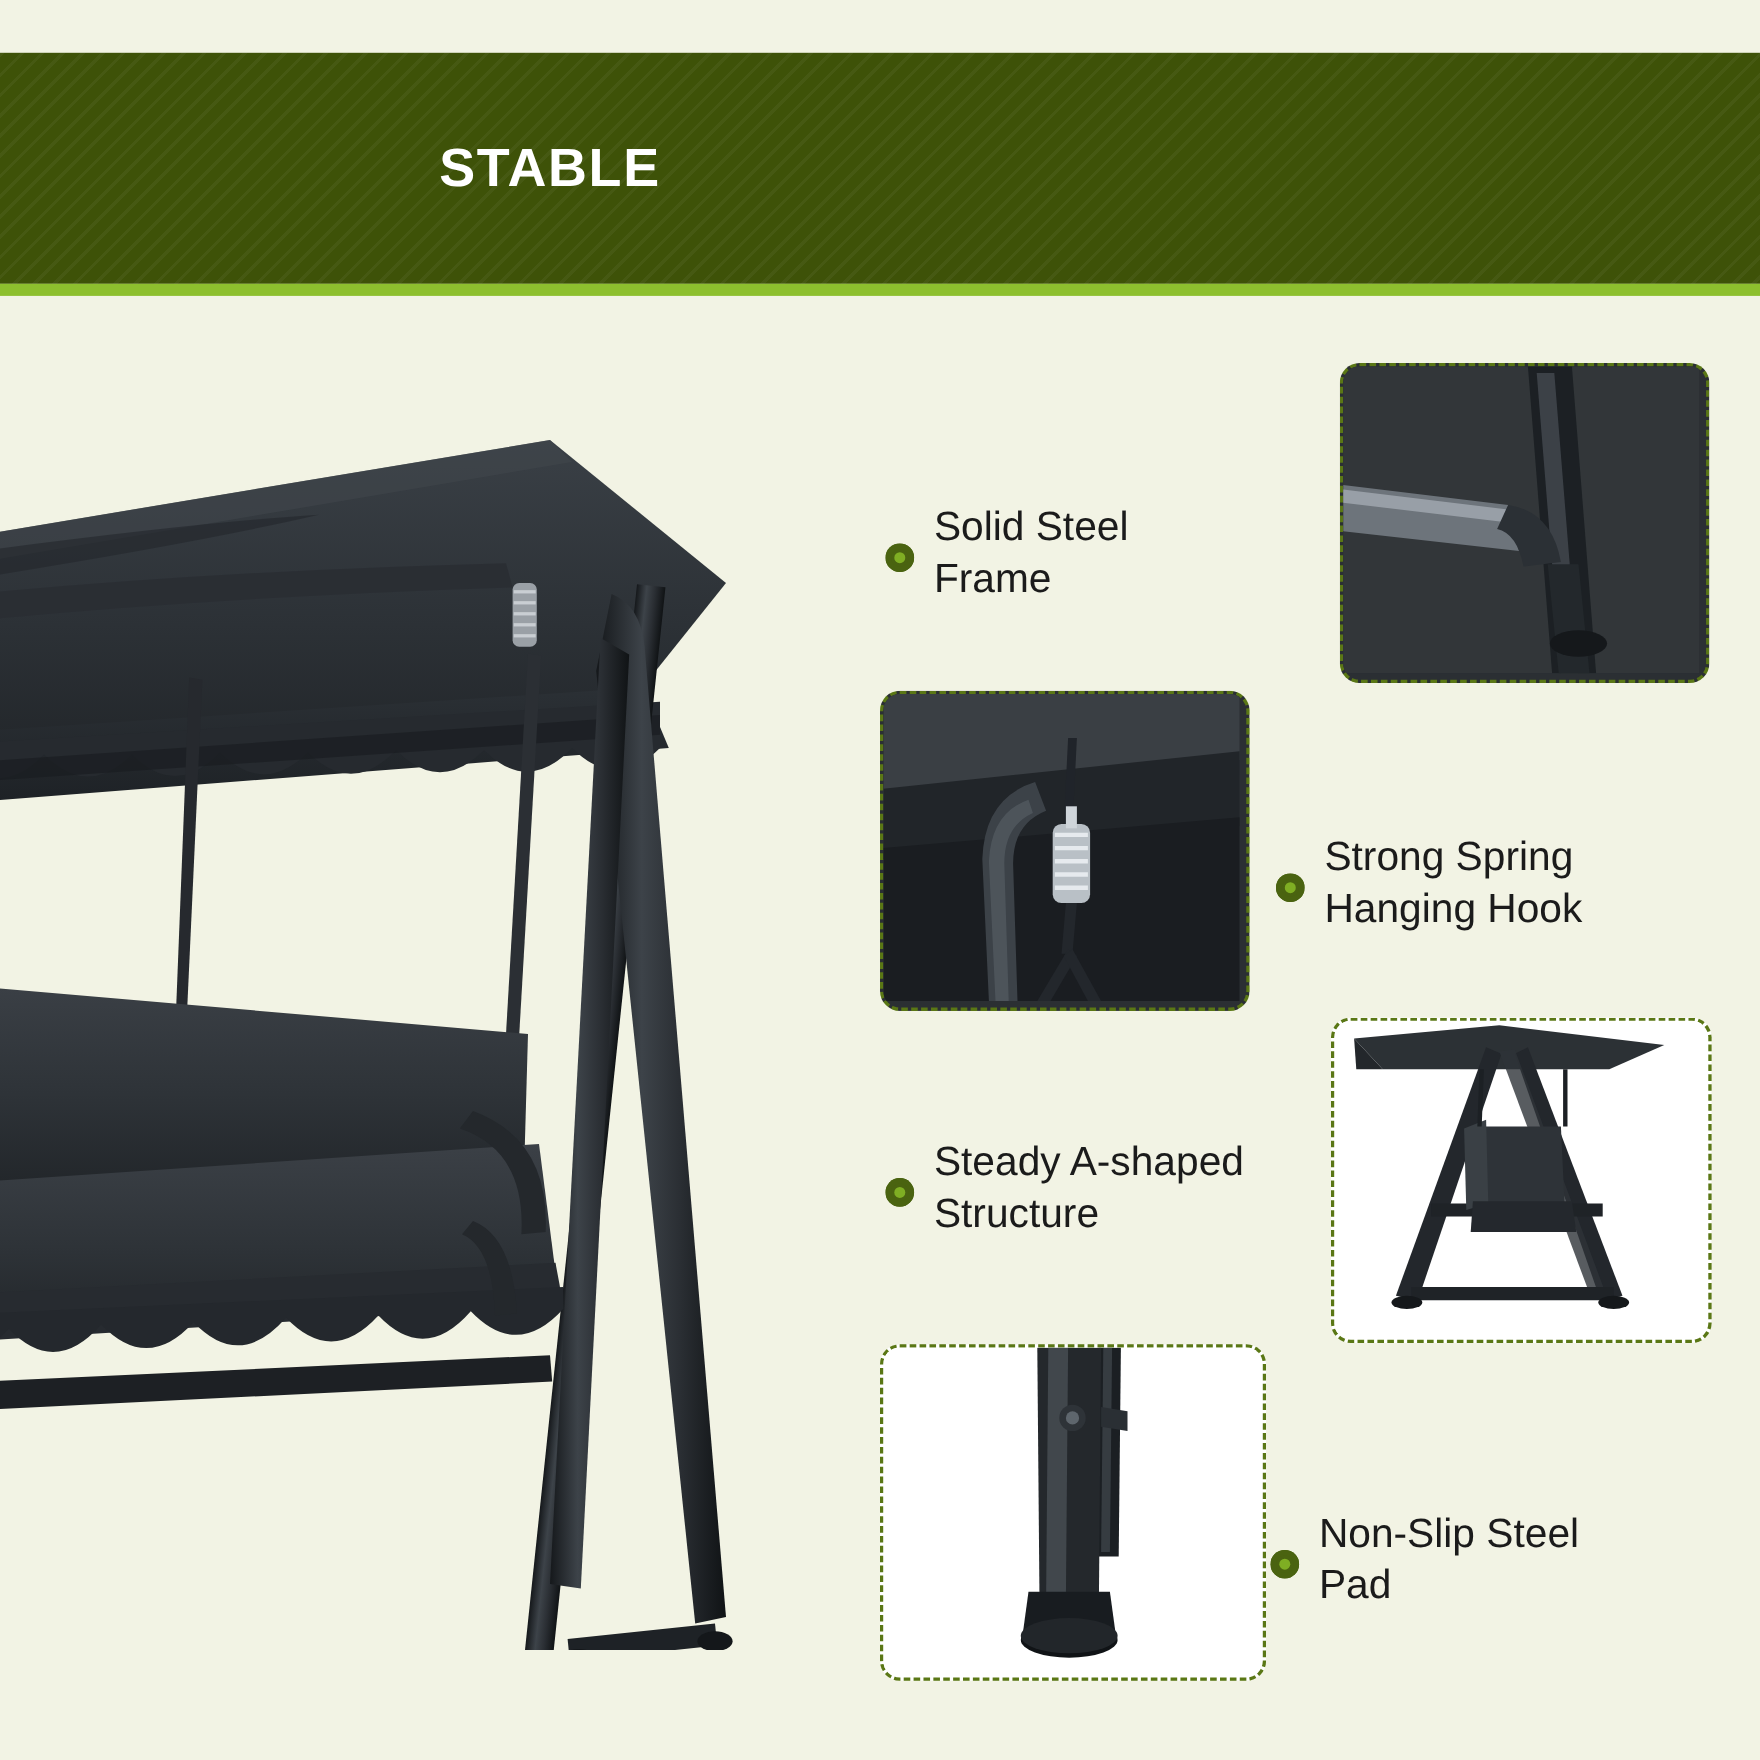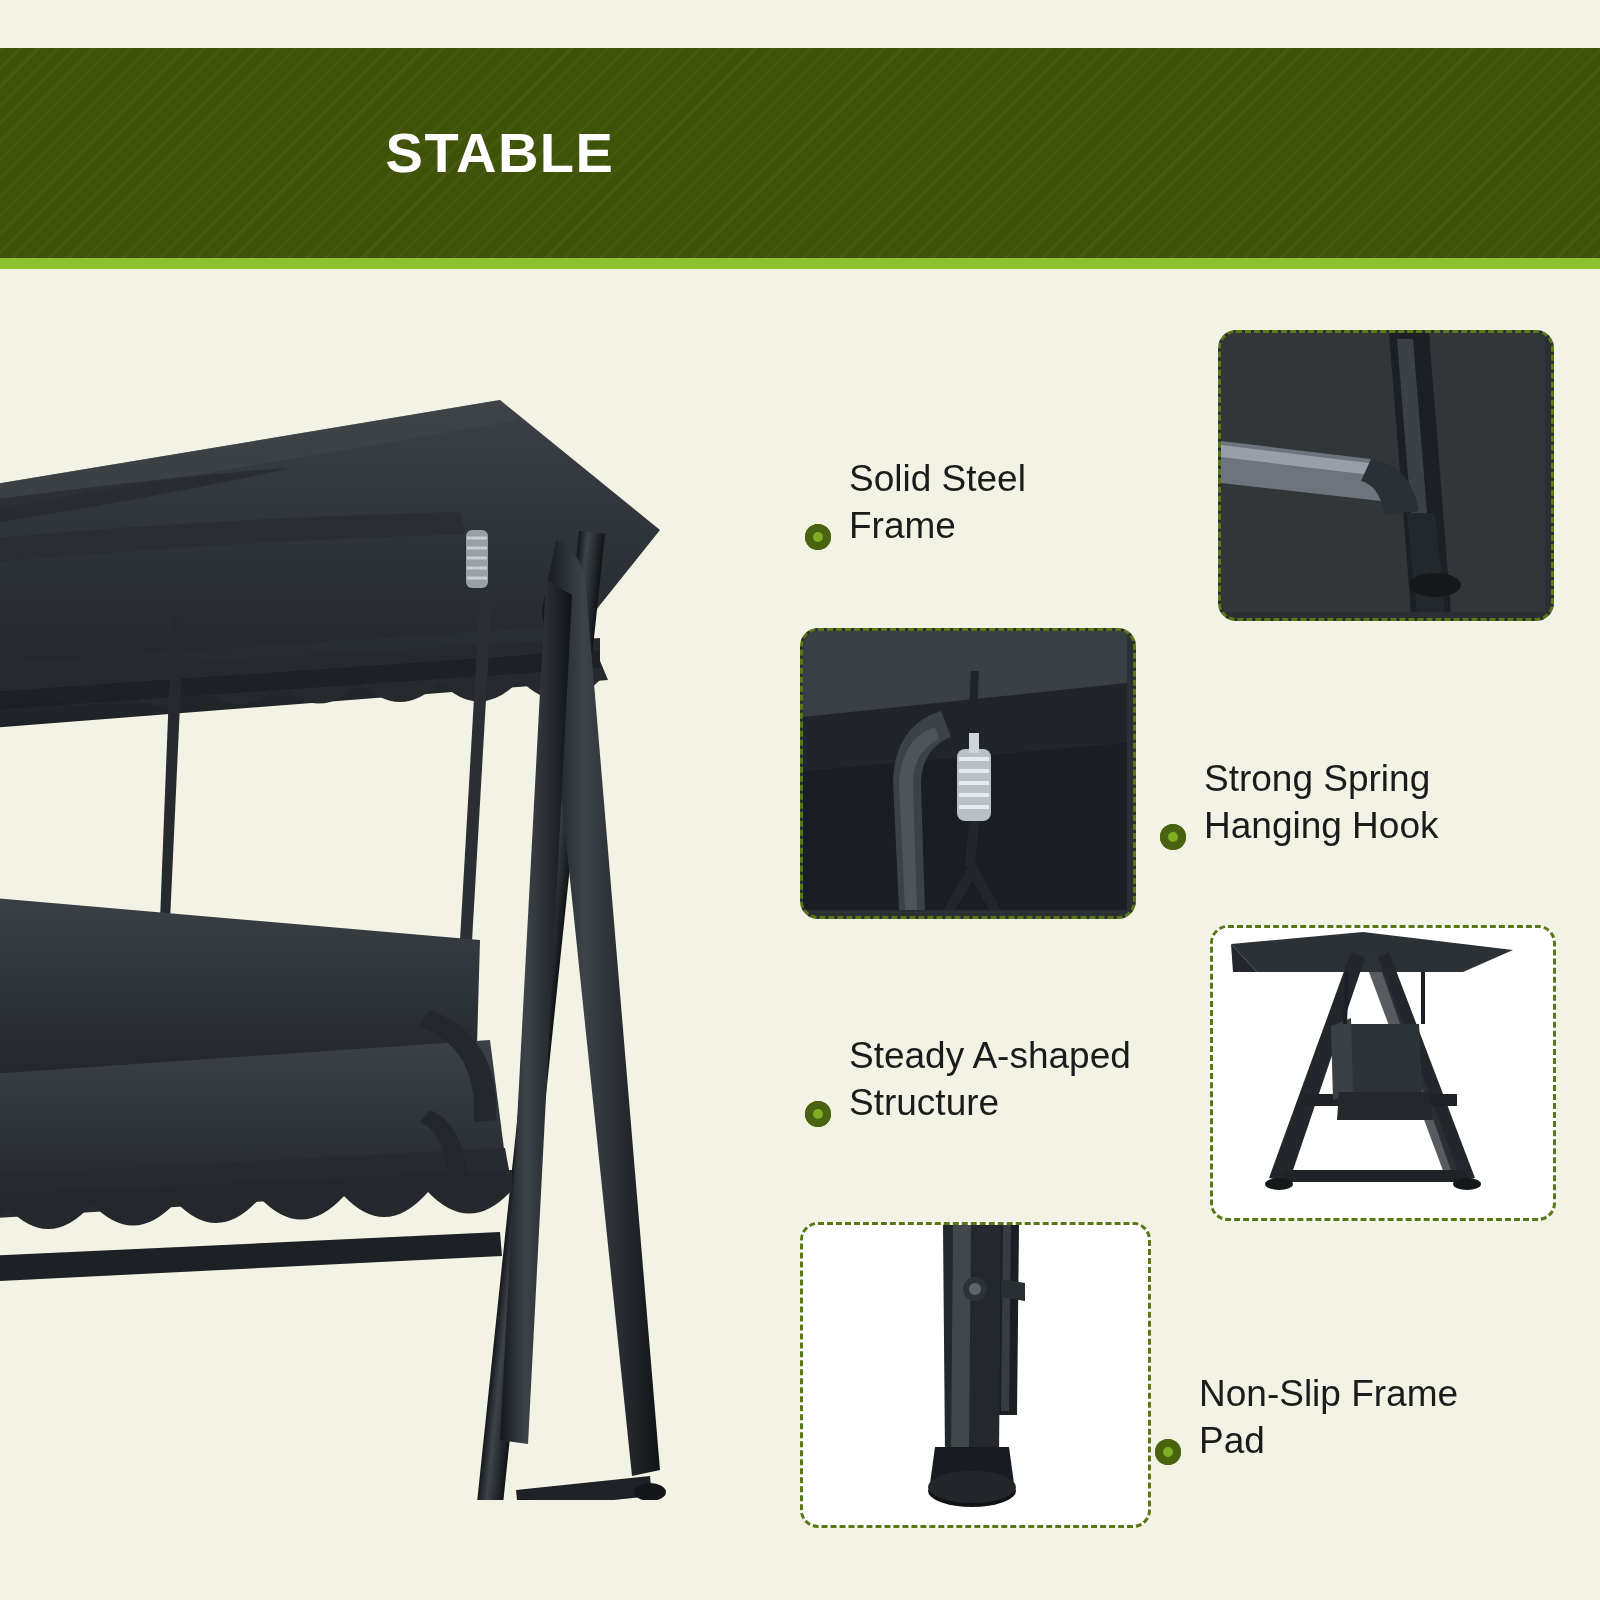--- a/index.html
+++ b/index.html
@@ -36,41 +36,41 @@
   .banner-underline {
     position: absolute;
     left: 0;
     top: 258px;
     width: 1600px;
     height: 11px;
     background: #8dbf2e;
   }
   .banner-title {
     color: #ffffff;
-    font-size: 56px;
+    font-size: 49px;
     font-weight: bold;
     letter-spacing: 1.5px;
     line-height: 1;
     margin-right: 600px;
   }
 
   
   .product-photo {
     position: absolute;
     left: -40px;
     top: 380px;
     width: 800px;
     height: 1120px;
   }
 
   
   .feature {
     position: absolute;
     display: flex;
-    align-items: flex-end;
+    align-items: center;
     gap: 18px;
   }
   .bullet {
     width: 26px;
     height: 26px;
     border-radius: 50%;
     background: #4a6310;
     flex: 0 0 auto;
     margin-top: 10px;
     box-shadow: inset 0 0 0 5px #4a6310;
@@ -282,21 +282,21 @@
     <path d="M132,44 L136,44 L134,96 L130,96 Z" fill="#1c2024"></path>
     <path d="M208,44 L212,44 L212,96 L208,96 Z" fill="#1c2024"></path>
 
     <ellipse cx="66" cy="256" rx="14" ry="6" fill="#15181b"></ellipse>
     <ellipse cx="254" cy="256" rx="14" ry="6" fill="#15181b"></ellipse>
   </svg>
 </div>
 
 <div class="feature feature-4">
   <span class="bullet"></span>
-  <span class="feature-text">Non-Slip Frame
+  <span class="feature-text">Non-Slip Steel
 Pad</span>
 </div>
 
 <div class="callout callout-4">
   <svg width="339" height="294" viewBox="0 0 339 294" xmlns="http://www.w3.org/2000/svg">
     <rect width="339" height="294" fill="#ffffff"></rect>
 
     <path d="M196,0 L216,0 L214,190 L194,190 Z" fill="#1b1f23"></path>
     <path d="M200,0 L208,0 L206,186 L198,186 Z" fill="#42484e" opacity="0.7"></path>
 

